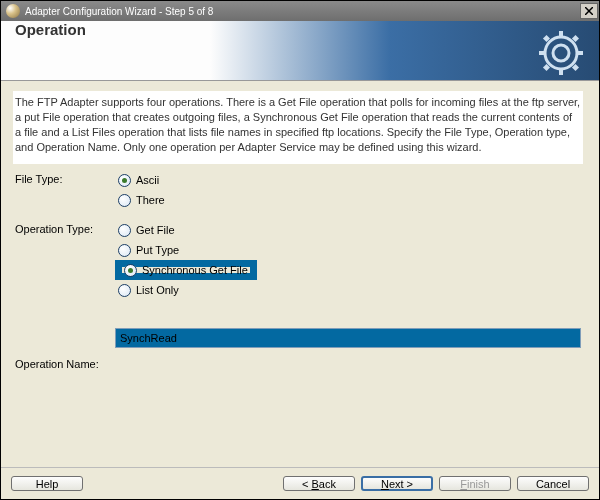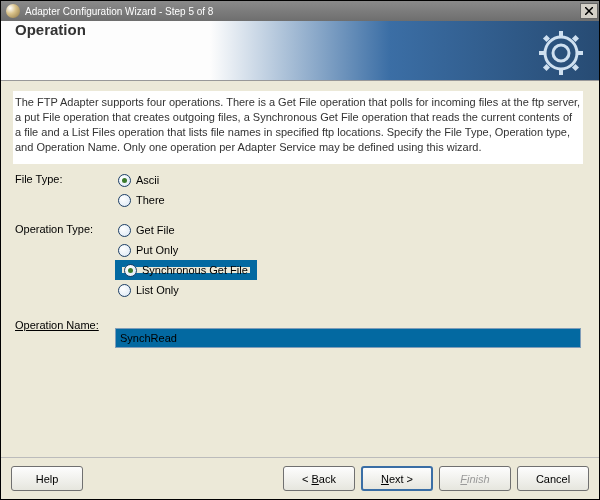--- a/index.html
+++ b/index.html
@@ -82,21 +82,21 @@
   }
   .form-row {
     display: flex;
     align-items: flex-start;
     margin-bottom: 4px;
   }
   .form-label {
     width: 100px;
     padding-top: 3px;
   }
-  .form-label.ul { text-decoration: underline; text-underline-offset: 1px; }
+  .form-label.ul { text-underline-offset: 1px; margin-top: 39px; }
   .radio-col { display: flex; flex-direction: column; }
   .radio-item {
     display: flex;
     align-items: center;
     height: 20px;
     padding: 1px 3px;
     cursor: pointer;
   }
   .radio-item.selected-frame {
     border: 7px solid #0369a1;
@@ -130,40 +130,39 @@
     font-size: 11px;
     margin-top: 12px;
   }
   .button-bar {
     border-top: 1px solid #bbb;
     padding: 8px 10px;
     display: flex;
     align-items: center;
   }
   .btn {
-    height: 25px;
+    height: 15px;
     min-width: 72px;
     background: linear-gradient(to bottom, #fdfdfd, #e6e6de);
     border: 1px solid #707070;
     border-radius: 3px;
     font-family: inherit;
     font-size: 11px;
     padding: 0 10px;
     cursor: pointer;
     margin-left: 6px;
   }
   .btn:first-child { margin-left: 0; }
   .btn.default {
     border: 2px solid #3a6ea5;
     font-weight: normal;
   }
   .btn.disabled {
     color: #999;
     cursor: default;
-    font-style: italic;
   }
   .spacer { flex: 1; }
   .under { text-decoration: underline; }
 </style>
 </head>
 <body>
 
 <div class="window">
 
   <div class="titlebar">
@@ -222,21 +221,21 @@
 
       <div class="form-row">
         <div class="form-label">Operation Type:</div>
         <div class="radio-col">
           <label class="radio-item">
             <span class="radio-circle"></span>
             <span><span class="radio-label-underline">Get File</span></span>
           </label>
           <label class="radio-item">
             <span class="radio-circle"></span>
-            <span><span class="radio-label-underline">Put Only</span></span>
+            <span><span class="radio-label-underline">Put Type</span></span>
           </label>
           <label class="radio-item selected-frame">
             <span class="radio-circle checked"></span>
             <span><span class="radio-label-underline">Synchronous Get File</span></span>
           </label>
           <label class="radio-item">
             <span class="radio-circle"></span>
             <span><span class="radio-label-underline">List Only</span></span>
           </label>
         </div>

